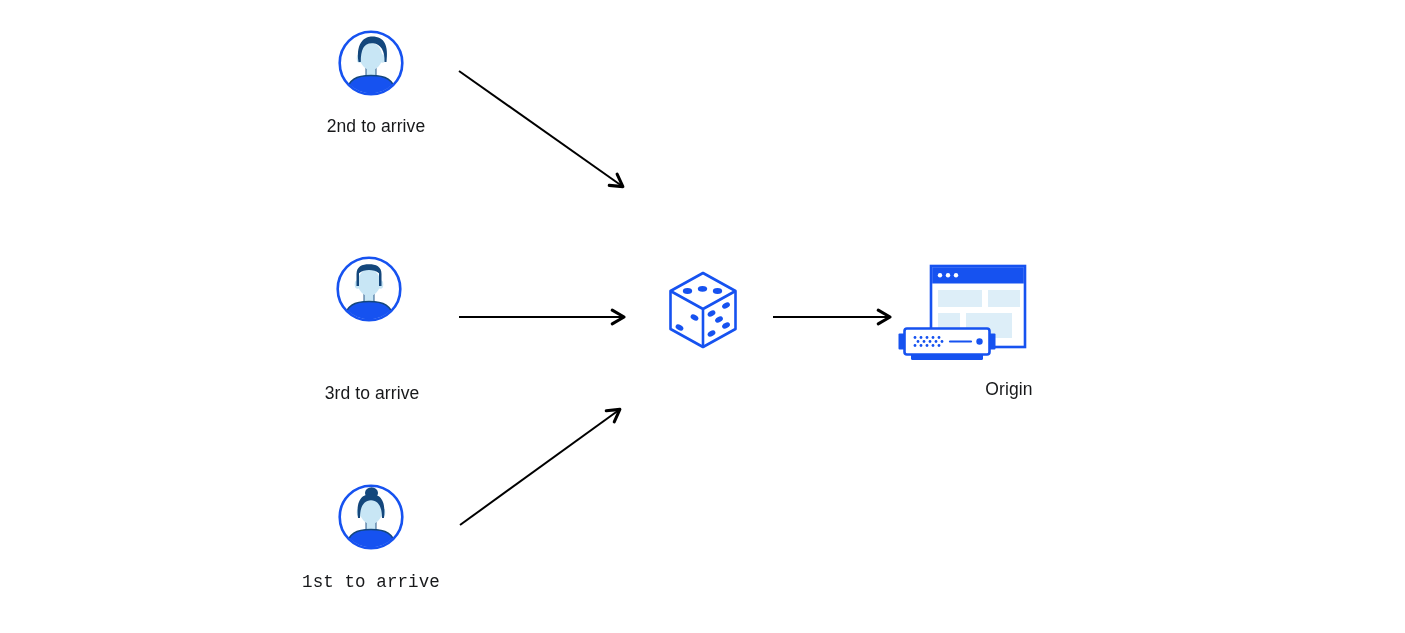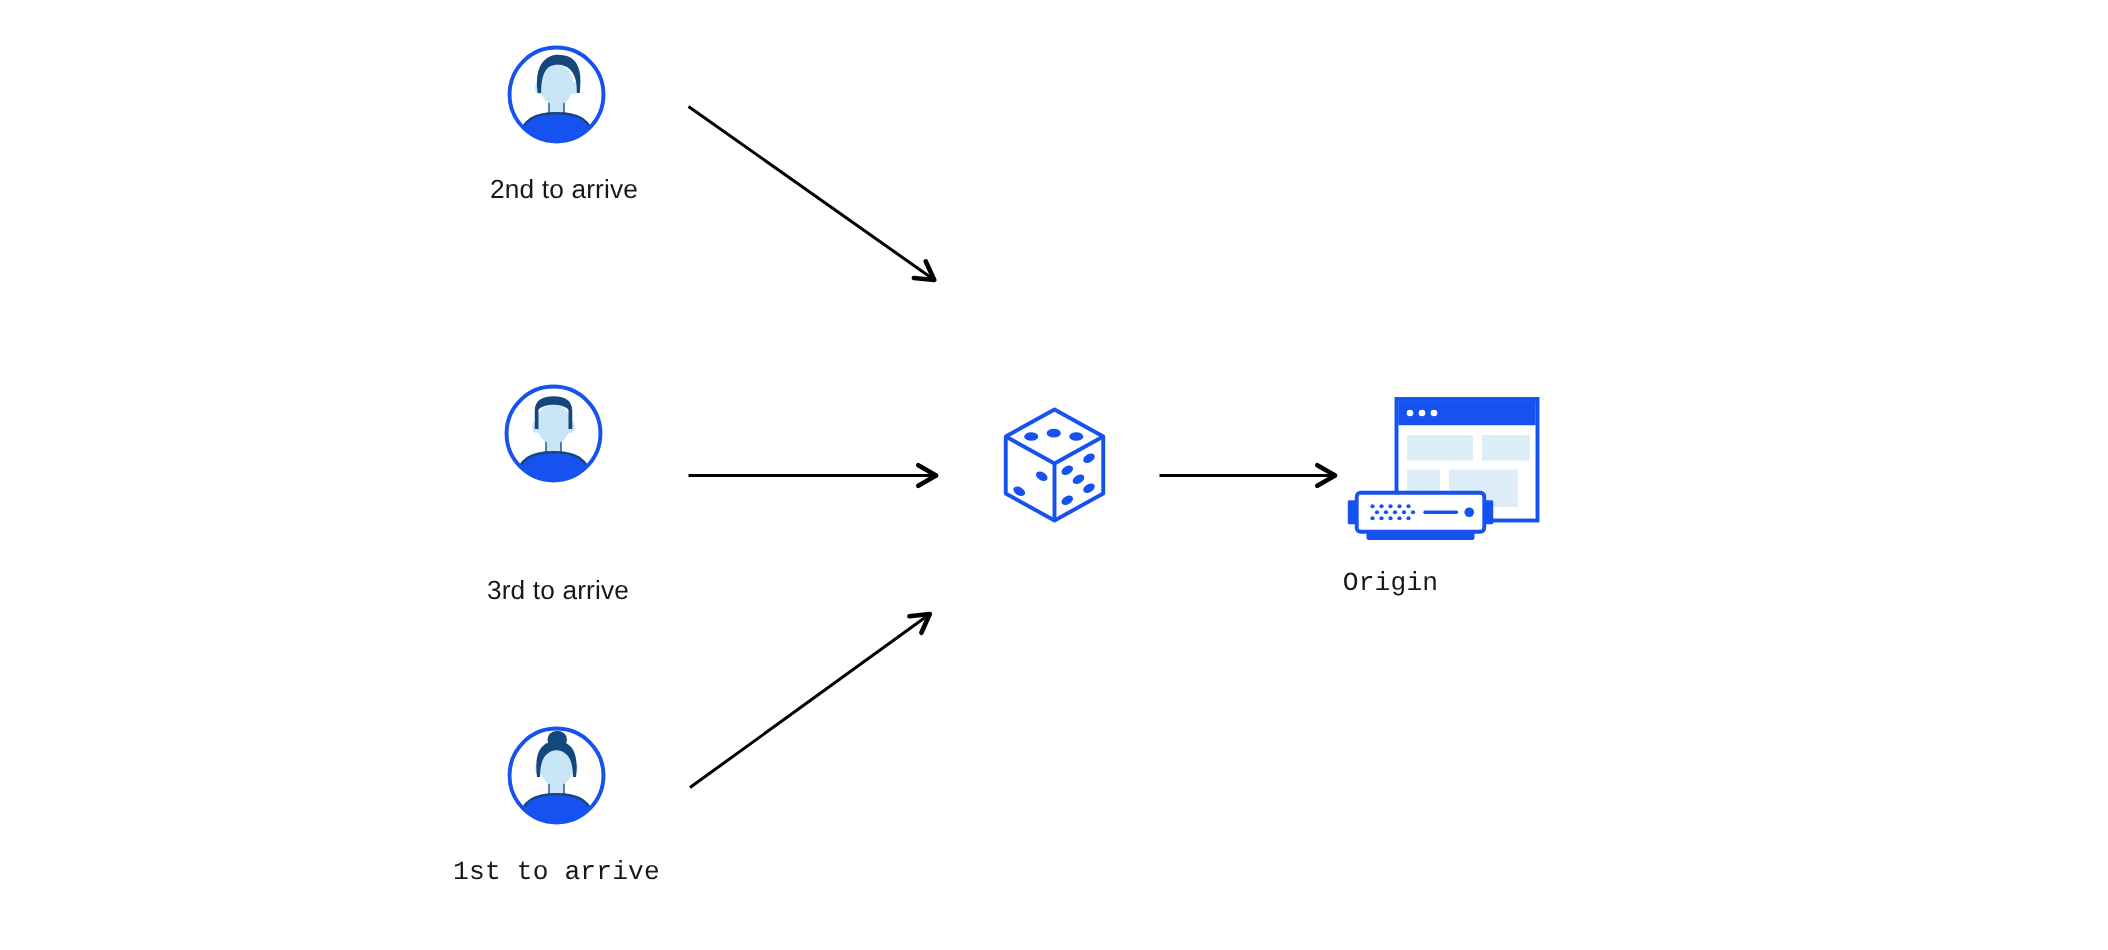--- a/index.html
+++ b/index.html
@@ -154,15 +154,15 @@
             <circle cx="26" cy="83.5" r="1.4"></circle>
             <circle cx="32" cy="83.5" r="1.4"></circle>
             <circle cx="38" cy="83.5" r="1.4"></circle>
             <circle cx="44" cy="83.5" r="1.4"></circle>
         </g>
         <path d="M55,79.5 H76" stroke="#1652f0" stroke-width="2.2" stroke-linecap="round"></path>
         <circle cx="84.5" cy="79.5" r="3.2" fill="#1652f0"></circle>
       </g>
     </svg>
   </div>
-  <div class="node-label" style="left:857px; top:379px; width:140px;font-family:Liberation Mono, monospace;">Origin</div>
+  <div class="node-label" style="left:939px; top:379px; width:140px;">Origin</div>
 
 </div>
 
 </body></html>

